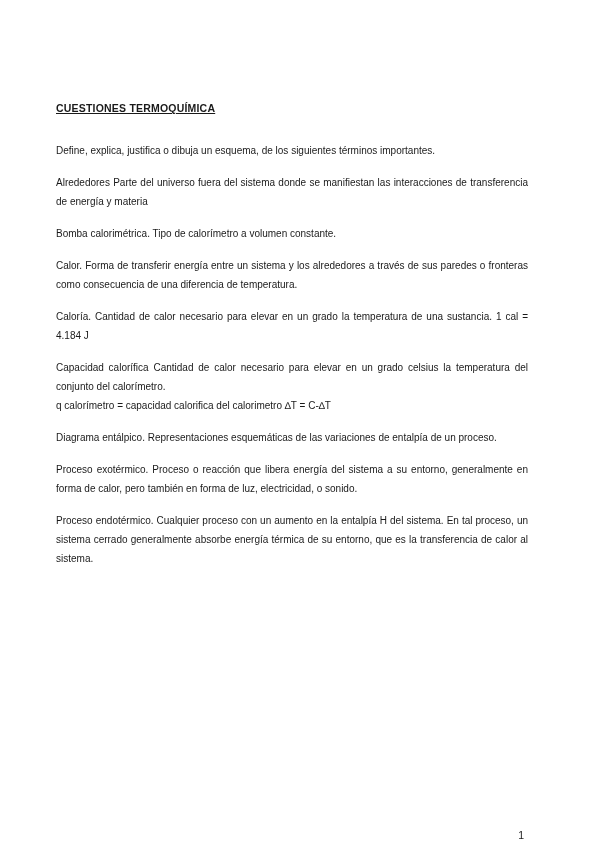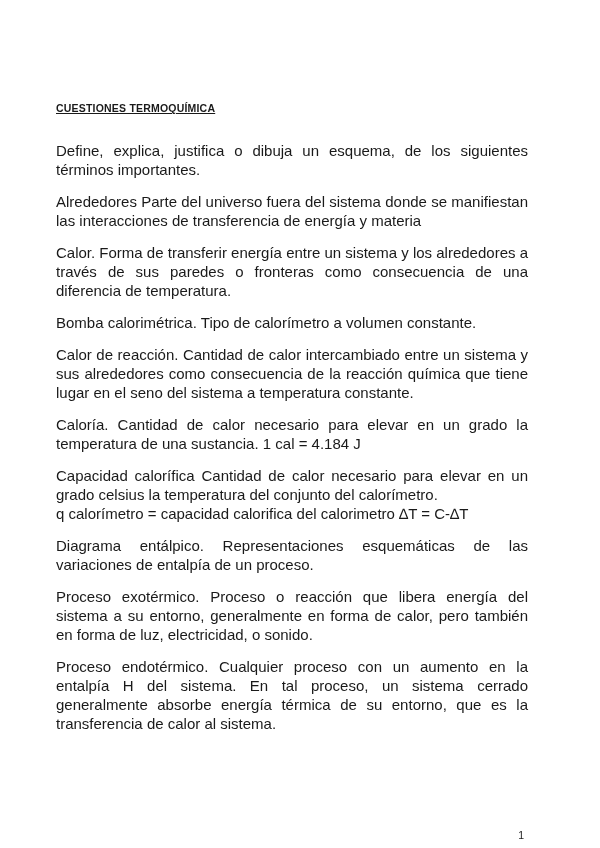--- a/index.html
+++ b/index.html
@@ -27,21 +27,21 @@
   .title {
     font-size: 10.5px;
     font-weight: bold;
     text-decoration: underline;
     letter-spacing: 0.2px;
     margin-bottom: 23px;
     line-height: 19px;
   }
 
   .para {
-    font-size: 15px;
+    font-size: 10px;
     line-height: 19px;
     text-align: justify;
     margin-bottom: 13px;
     white-space: pre-line;
   }
 
   .page-number {
     position: absolute;
     right: 76px;
     bottom: 36px;
@@ -53,25 +53,24 @@
 <body>
 
 <div class="page">
 
   <h1 class="title">CUESTIONES TERMOQUÍMICA</h1>
 
   <p class="para">Define, explica, justifica o dibuja un esquema, de los siguientes términos importantes.</p>
 
   <p class="para">Alrededores Parte del universo fuera del sistema donde se manifiestan las interacciones de transferencia de energía y materia</p>
 
+  <p class="para">Bomba calorimétrica. Tipo de calorímetro a volumen constante.</p>
+
   <p class="para">Calor. Forma de transferir energía entre un sistema y los alrededores a través de sus paredes o fronteras como consecuencia de una diferencia de temperatura.</p>
 
-  <p class="para">Bomba calorimétrica. Tipo de calorímetro a volumen constante.</p>
-
-  <p class="para">Calor de reacción. Cantidad de calor intercambiado entre un sistema y sus alrededores como consecuencia de la reacción química que tiene lugar en el seno del sistema a temperatura constante.</p>
 
 
   <p class="para">Caloría. Cantidad de calor necesario para elevar en un grado la temperatura de una sustancia. 1 cal = 4.184 J</p>
 
 
   <p class="para">Capacidad calorífica Cantidad de calor necesario para elevar en un grado celsius la temperatura del conjunto del calorímetro.
 q calorímetro = capacidad calorifica del calorimetro ∆T = C-∆T</p>
 
   <p class="para">Diagrama entálpico. Representaciones esquemáticas de las variaciones de entalpía de un proceso.</p>
 

